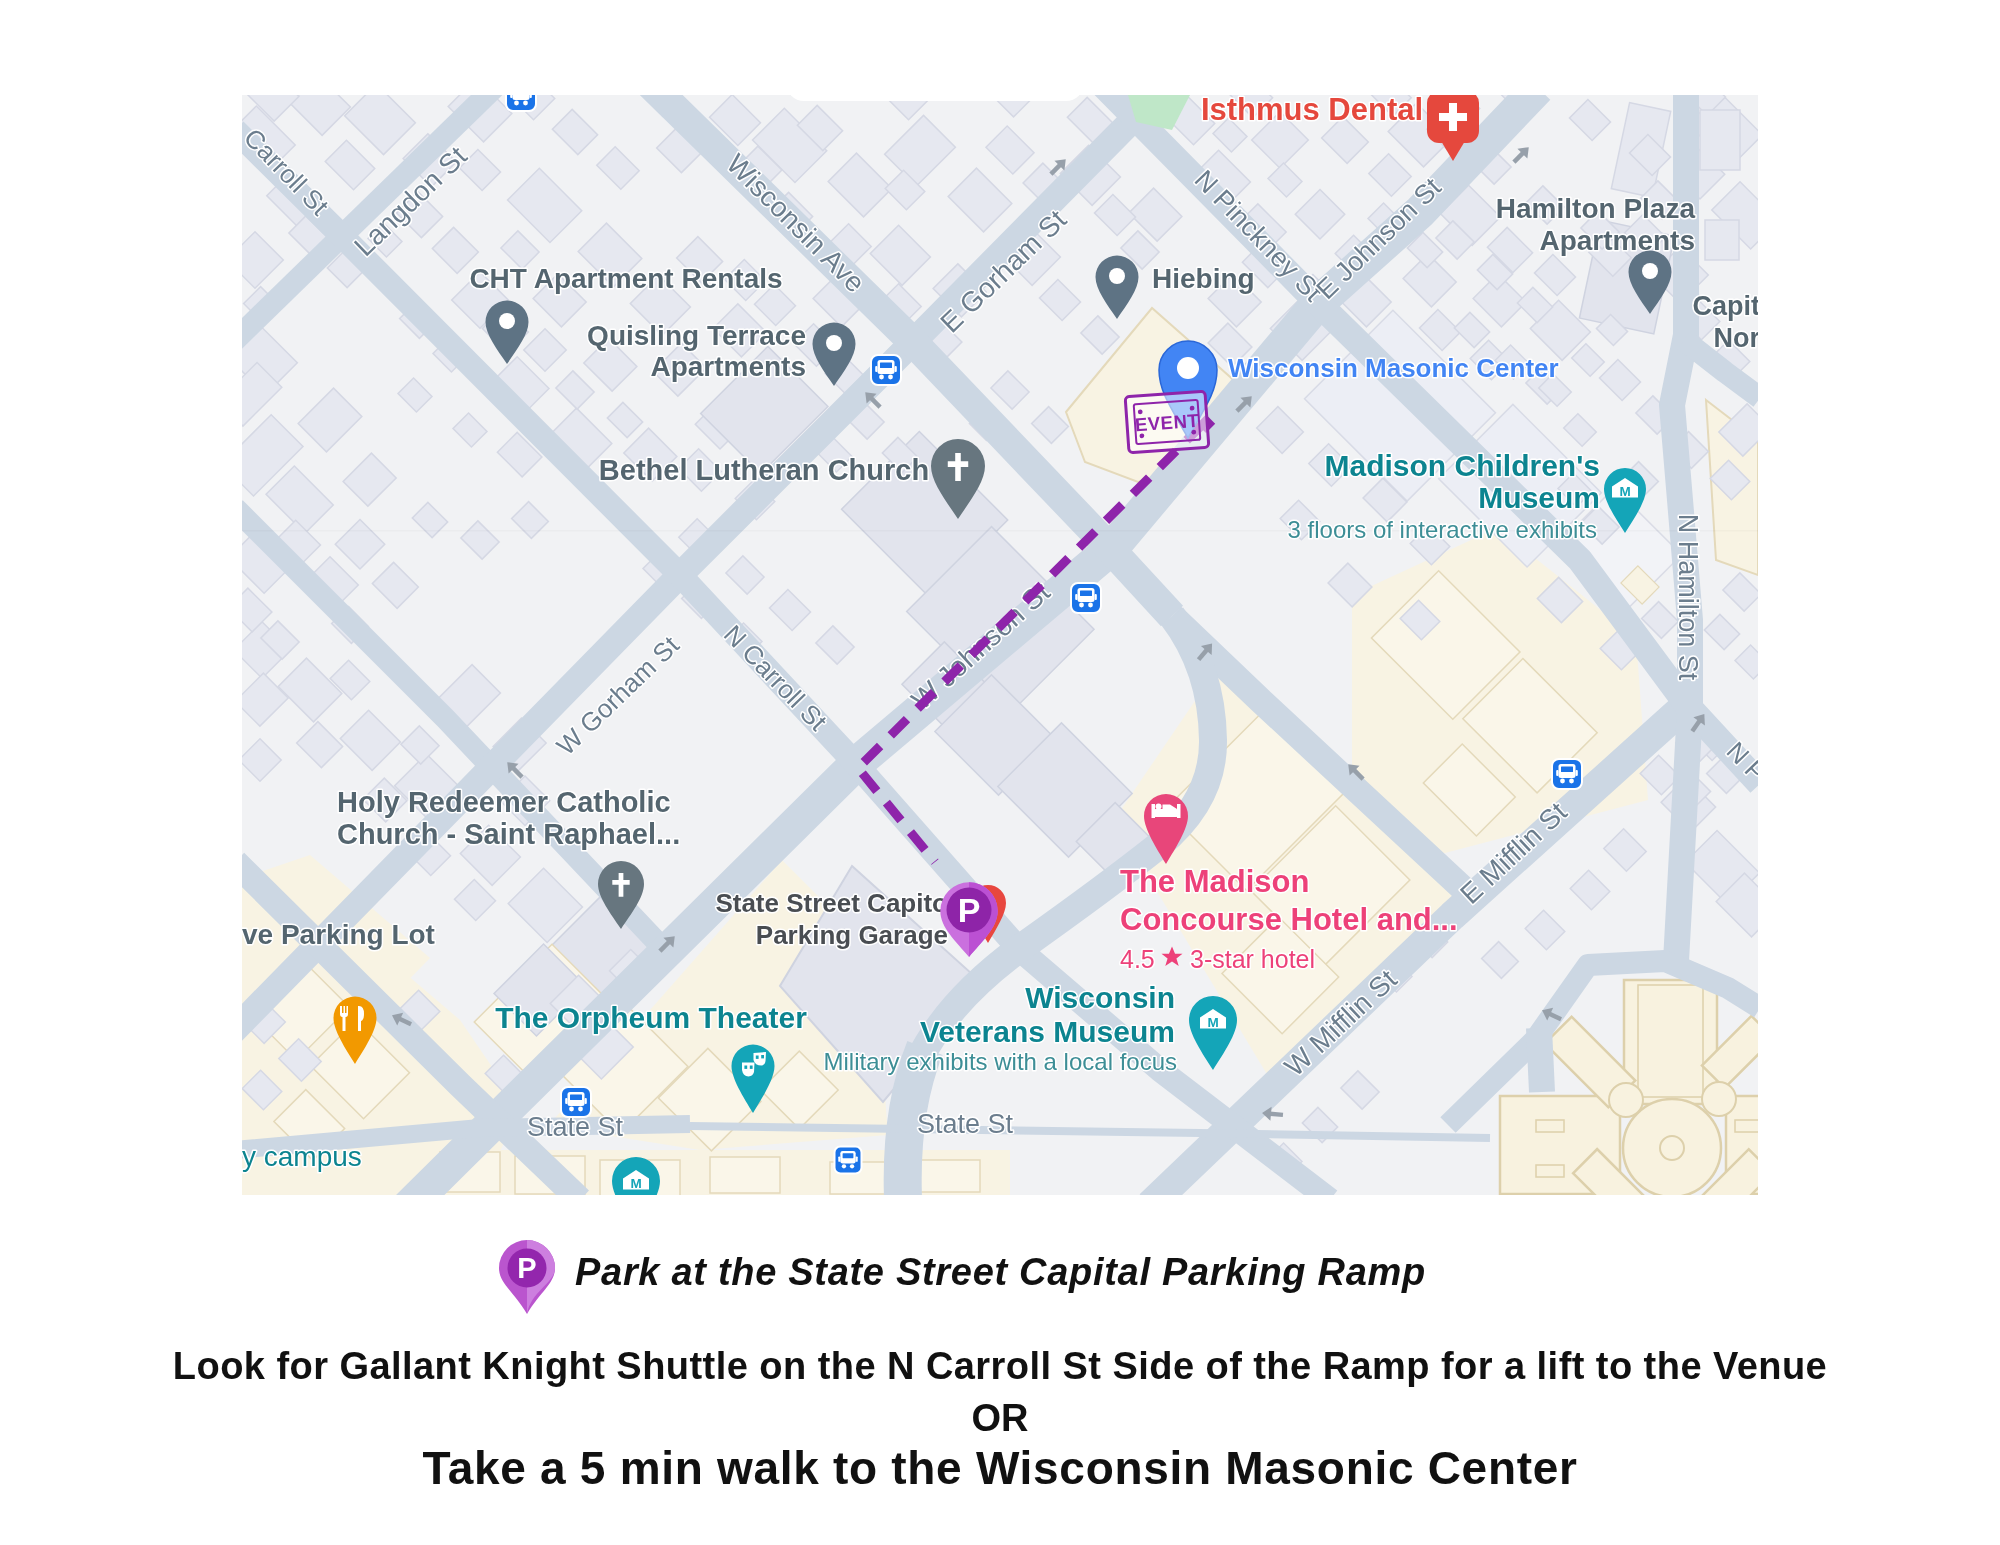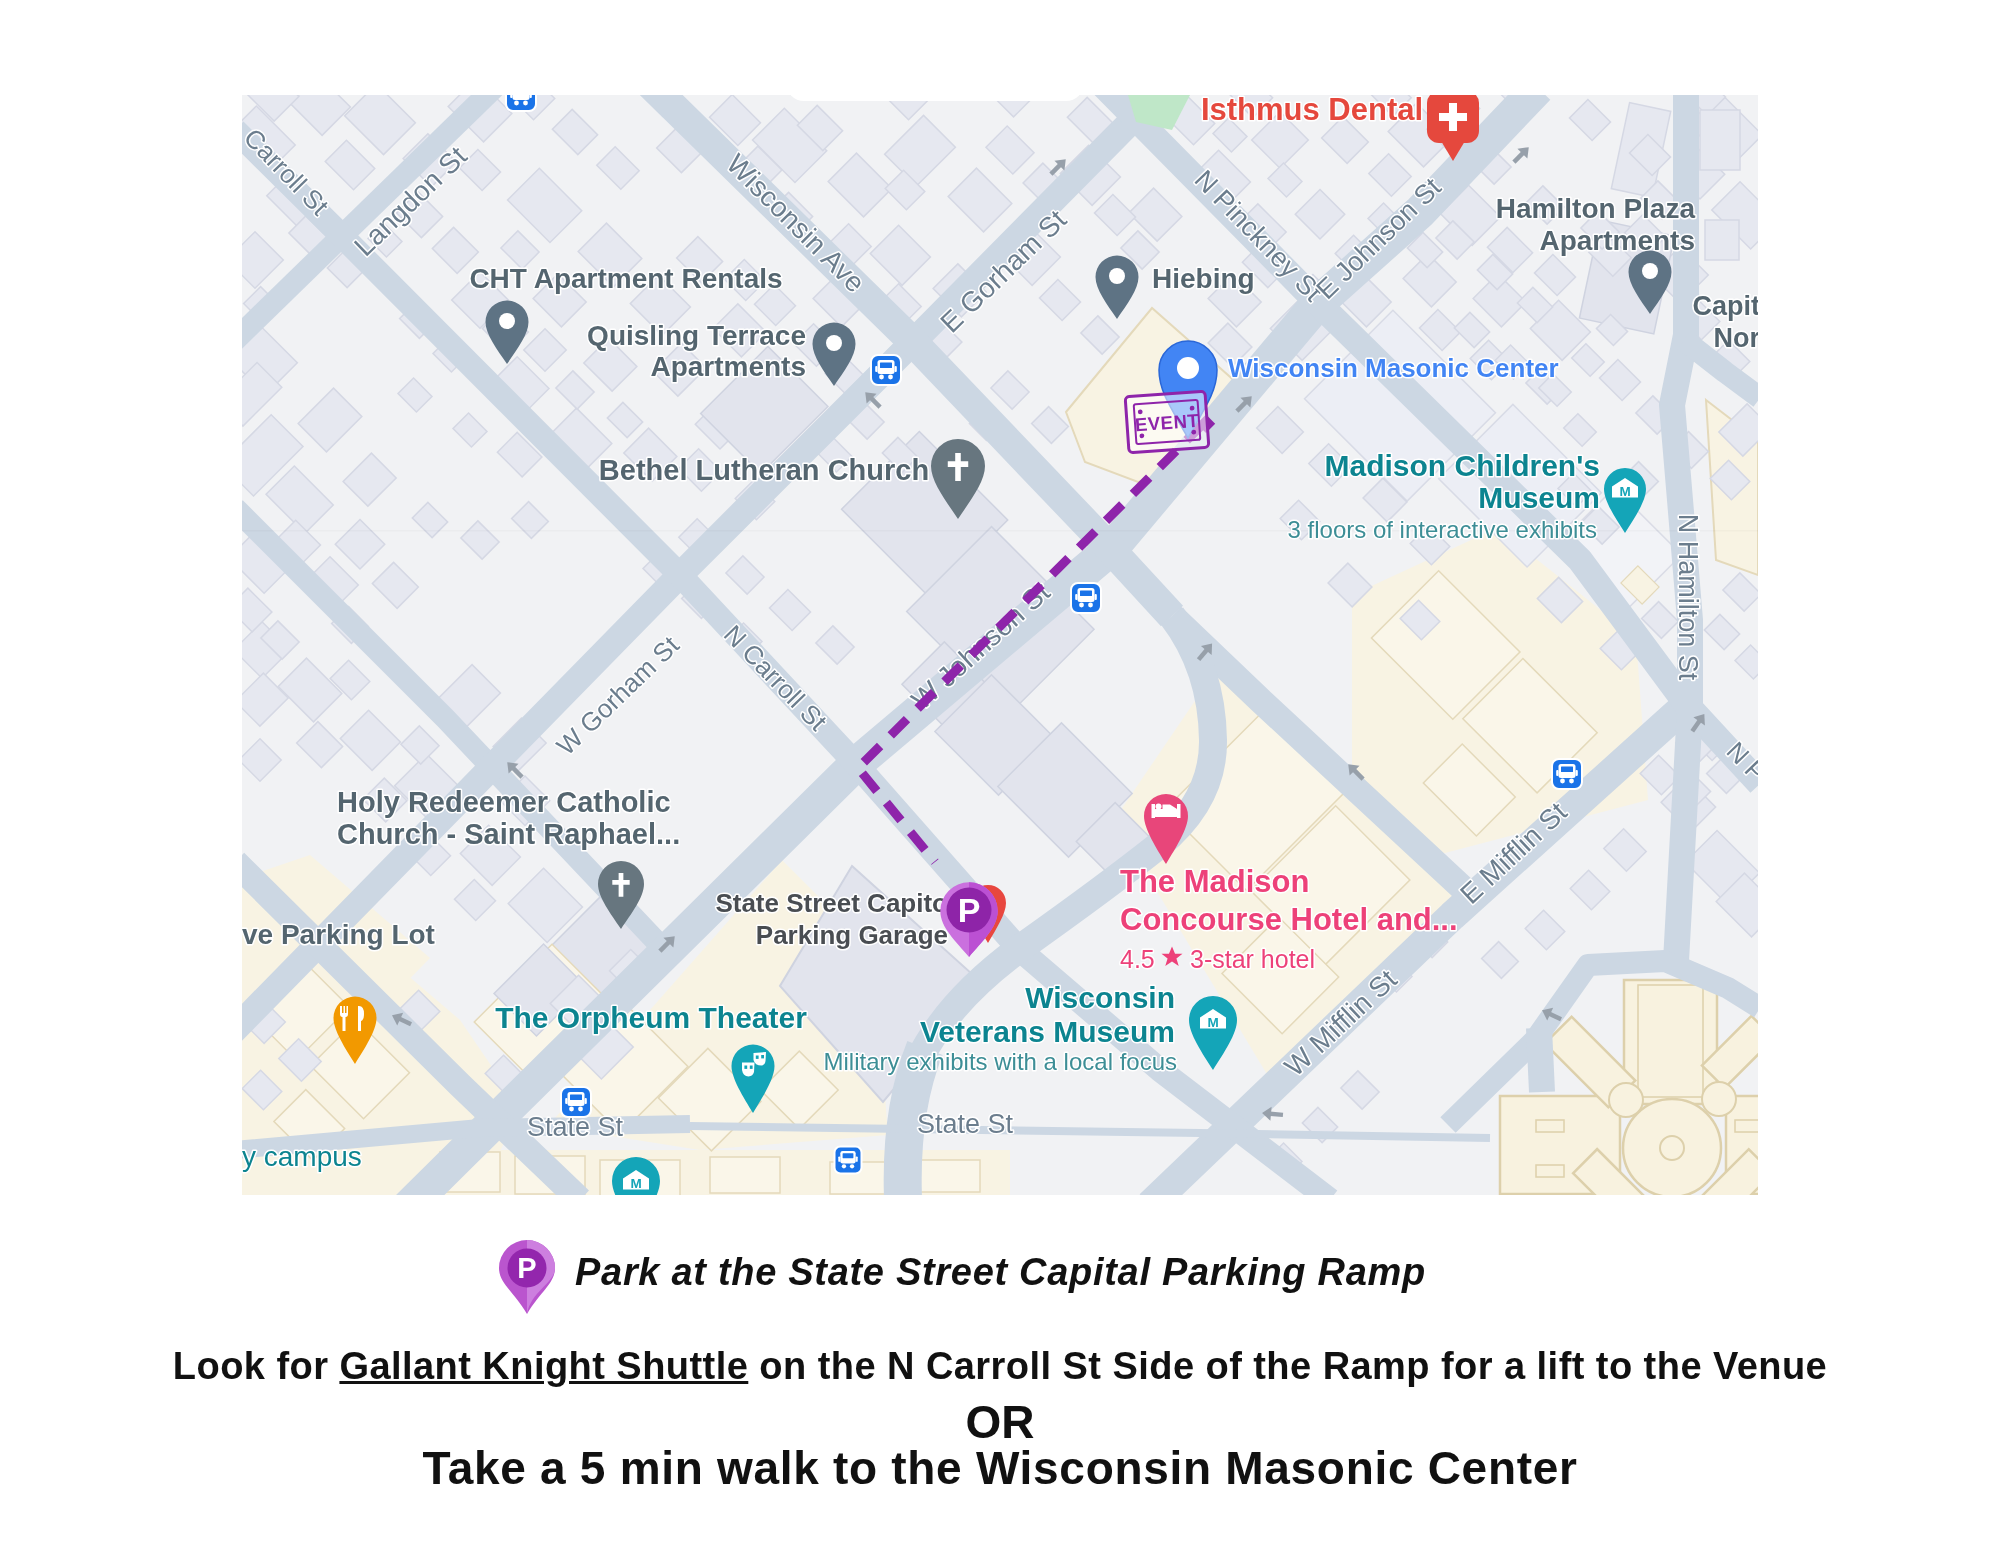--- a/index.html
+++ b/index.html
@@ -707,18 +707,18 @@
     <svg width="62" height="78" viewBox="0 0 62 78" style="position:absolute; left:496px; top:-2px;">
       <path d="M 31 76 C 17 53 3 45 3 30 A 28 28 0 1 1 59 30 C 59 45 45 53 31 76 Z" fill="#ba55ce"></path>
       <path d="M 31 76 C 35 53 59 45 59 30 A 28 28 0 0 0 31 2 Z" fill="#cd7fdf"></path>
       <circle cx="31" cy="30" r="19.5" fill="#9326ad"></circle>
       <text x="31" y="40" font-size="29" text-anchor="middle" font-weight="bold" fill="#ffffff" font-family="Liberation Sans, sans-serif">P</text>
     </svg>
 
     <div style="position:absolute; left:575px; top:13px; font-size:38px; line-height:1; font-weight:bold; color:#111111; letter-spacing:0.7px;font-style:italic;">Park at the State Street Capital Parking Ramp</div>
   </div>
 
-  <div class="cap" style="top:1347px; font-size:38px; line-height:1; letter-spacing:0.45px;">Look for <span style="text-decoration:underline;margin-top:32px;">Gallant Knight Shuttle</span> on the N Carroll St Side of the Ramp for a lift to the Venue</div>
-
-  <div class="cap" style="top:1399px; font-size:46px; line-height:1;">OR</div>
+  <div class="cap" style="top:1347px; font-size:38px; line-height:1; letter-spacing:0.45px;">Look for <span style="margin-top:32px;">Gallant Knight Shuttle</span> on the N Carroll St Side of the Ramp for a lift to the Venue</div>
+
+  <div class="cap" style="top:1399px; font-size:38px; line-height:1;">OR</div>
 
   <div class="cap" style="top:1445px; font-size:46px; line-height:1; letter-spacing:0.7px;">Take a 5 min walk to the Wisconsin Masonic Center</div>
 </div>
 
 </body></html>

